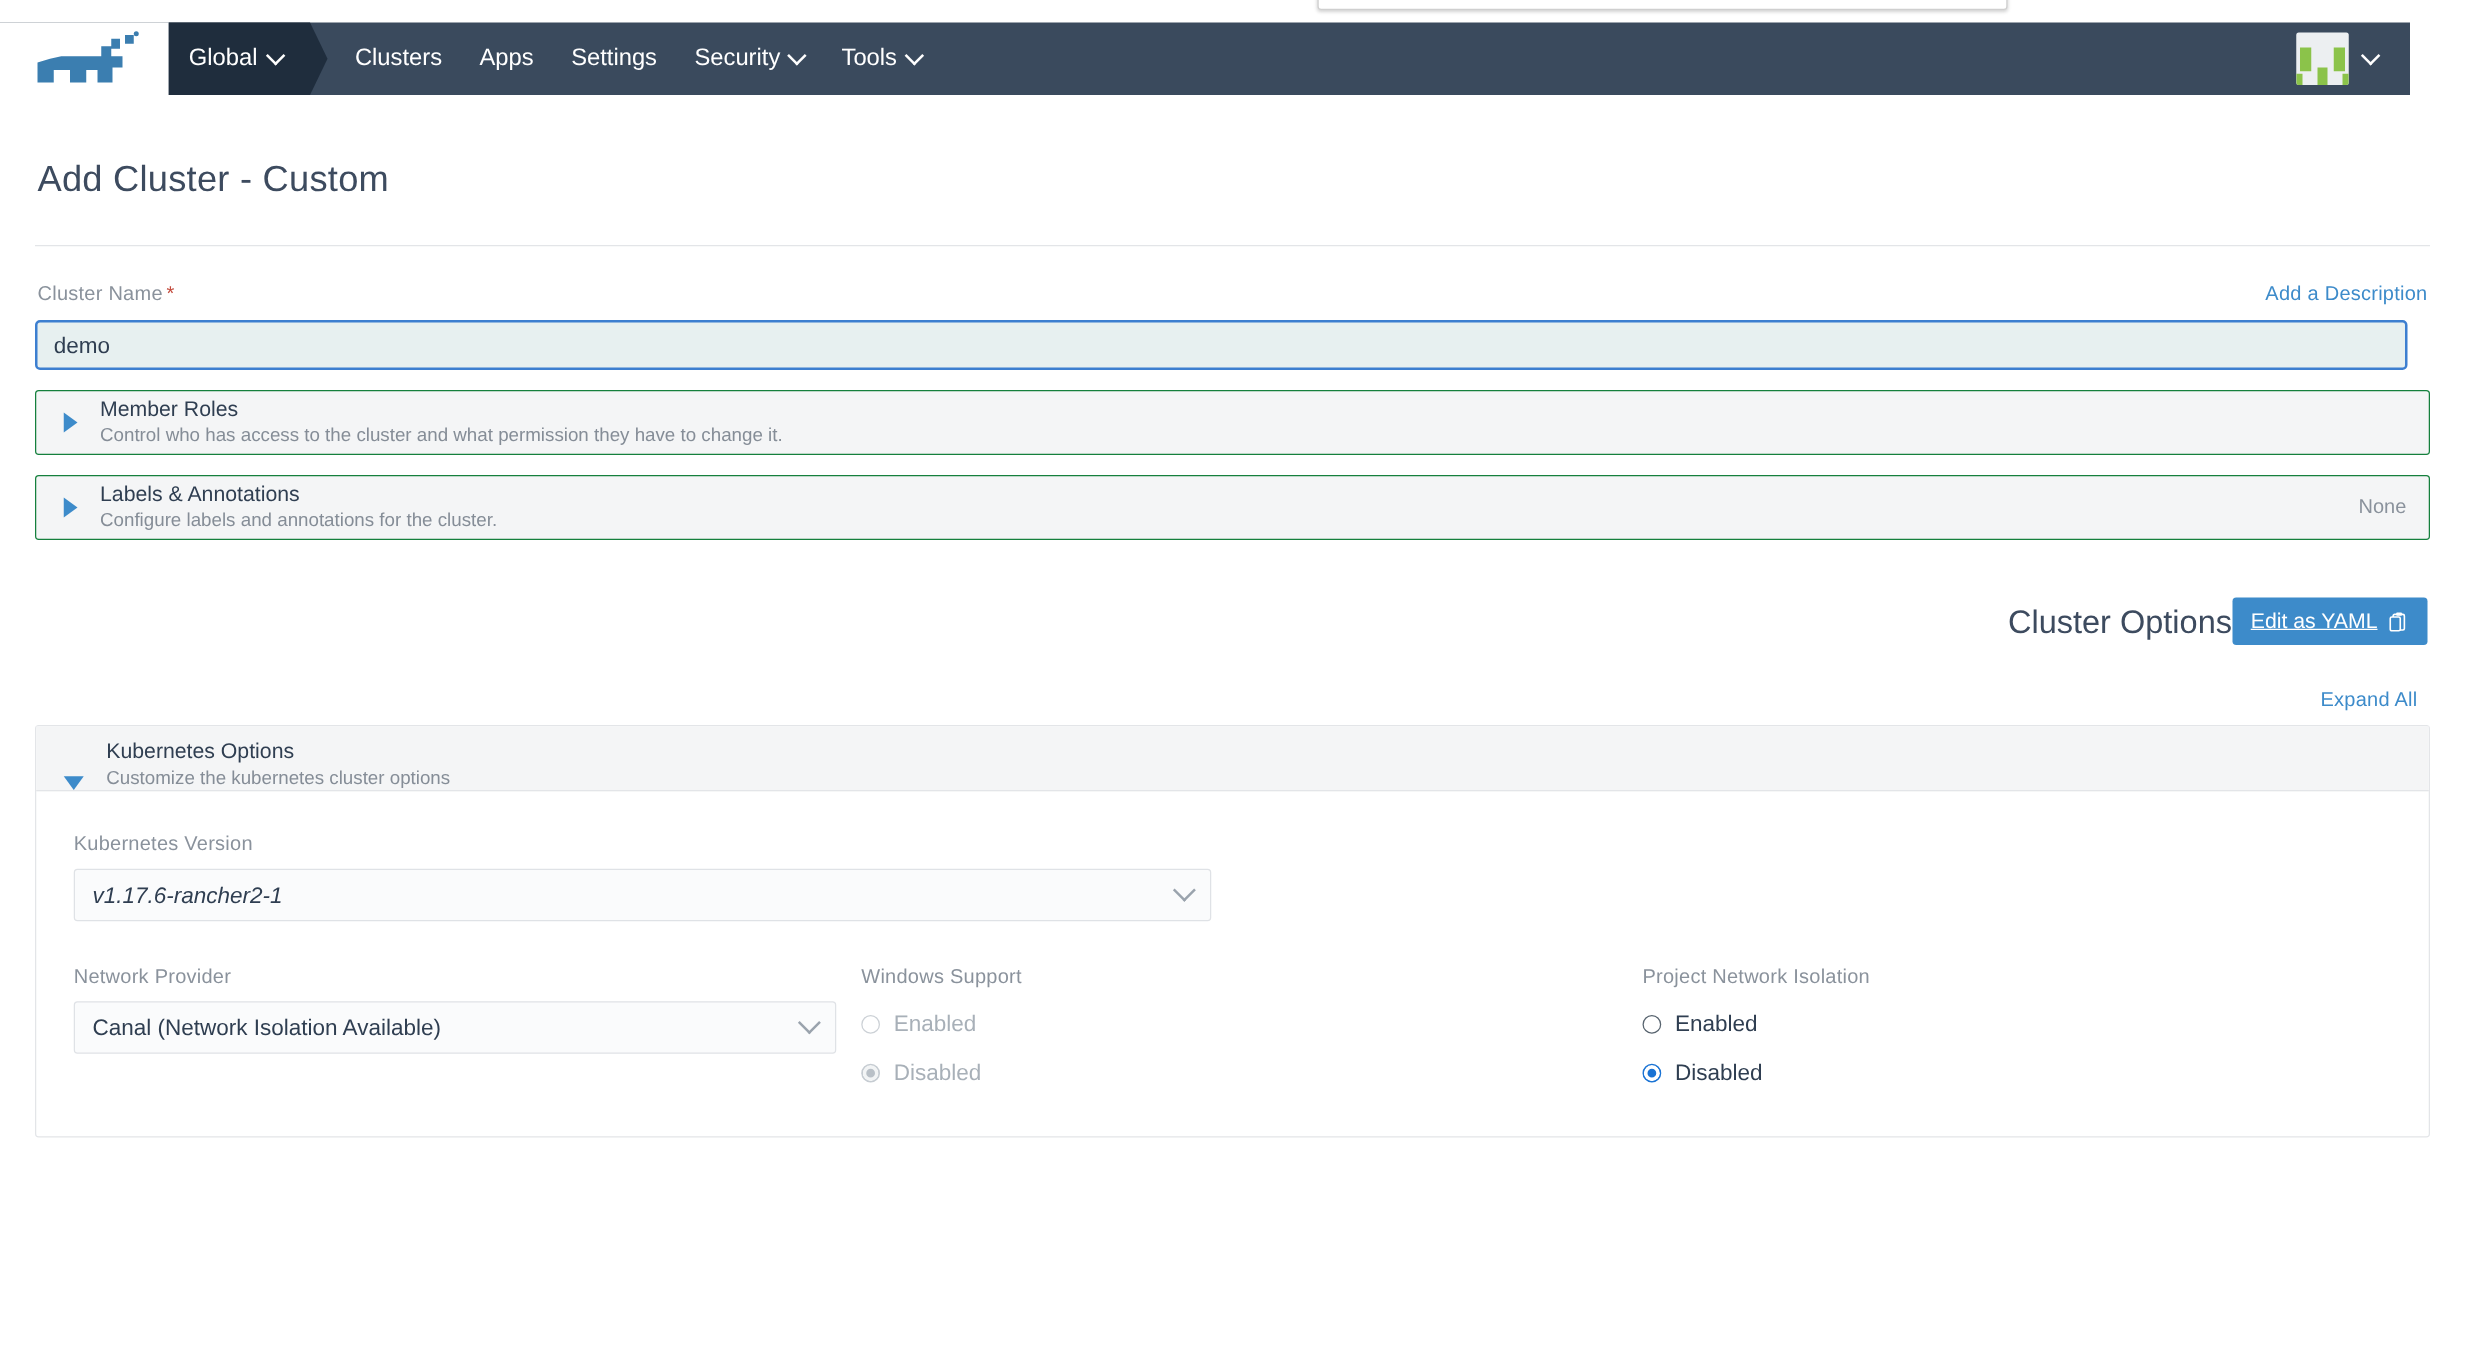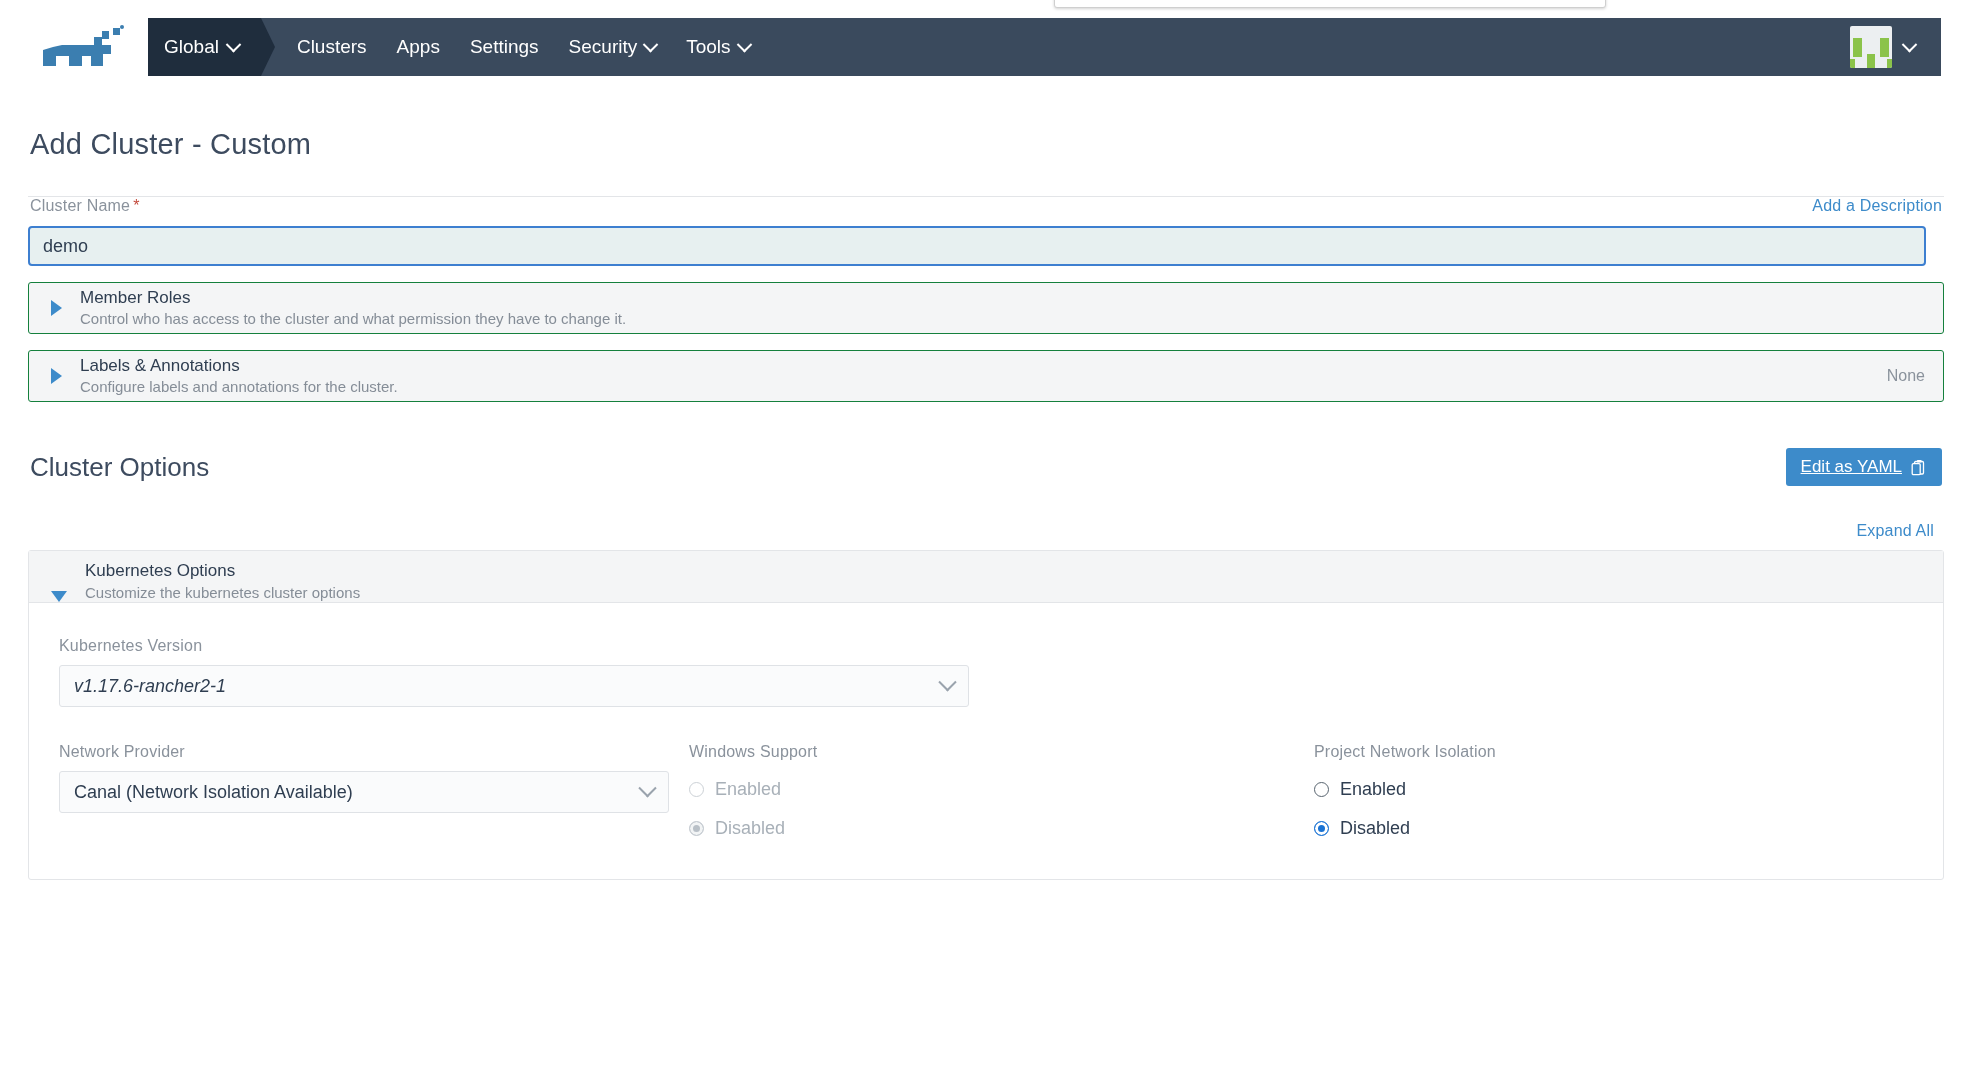--- a/index.html
+++ b/index.html
@@ -18,21 +18,21 @@
     width: 552px; height: 26px;
     background: #ffffff;
     border: 1px solid #cfcfcf;
     border-radius: 3px;
     box-shadow: 0 1px 3px rgba(0,0,0,.18);
   }
 
   
   .navbar {
     position: absolute;
-    left: 13px; top: 18px;
+    left: 0; top: 18px;
     width: 1928px; height: 58px;
     background: #3a4a5d;
     display: flex;
     align-items: stretch;
   }
   .logo-wrap {
     width: 135px;
     display: flex;
     align-items: center;
     justify-content: flex-start;
@@ -125,20 +125,21 @@
     height: 1px;
     background: #e3e5e8;
     margin-top: 35px;
   }
 
   
   .name-row {
     display: flex;
     justify-content: space-between;
     align-items: flex-end;
+    margin-top: 30px;
     padding: 0 2px;
   }
   .field-label {
     font-size: 16px;
     color: #8a929c;
     letter-spacing: .2px;
   }
   .req { color: #c34a3c; font-size: 16px; margin-left: 3px; }
   .link {
     color: #3d8bca;
@@ -191,21 +192,21 @@
   }
   .acc-text { flex: 1; }
   .acc-title { font-size: 17px; color: #2f3e51; line-height: 1.25; }
   .acc-sub { font-size: 15px; color: #858d97; line-height: 1.3; margin-top: 1px; }
   .acc-aside { font-size: 16px; color: #8a929c; }
 
   
   .co-head {
     display: flex;
     align-items: center;
-    justify-content: space-between;
+    justify-content: flex-end;
     margin-top: 46px;
     padding: 0 2px;
   }
   .co-title { font-size: 26px; color: #3d4b5f; font-weight: 400; }
   .yaml-btn {
     background: #3d8bca;
     color: #ffffff;
     border: none;
     border-radius: 3px;
     font-family: "Liberation Sans", sans-serif;

